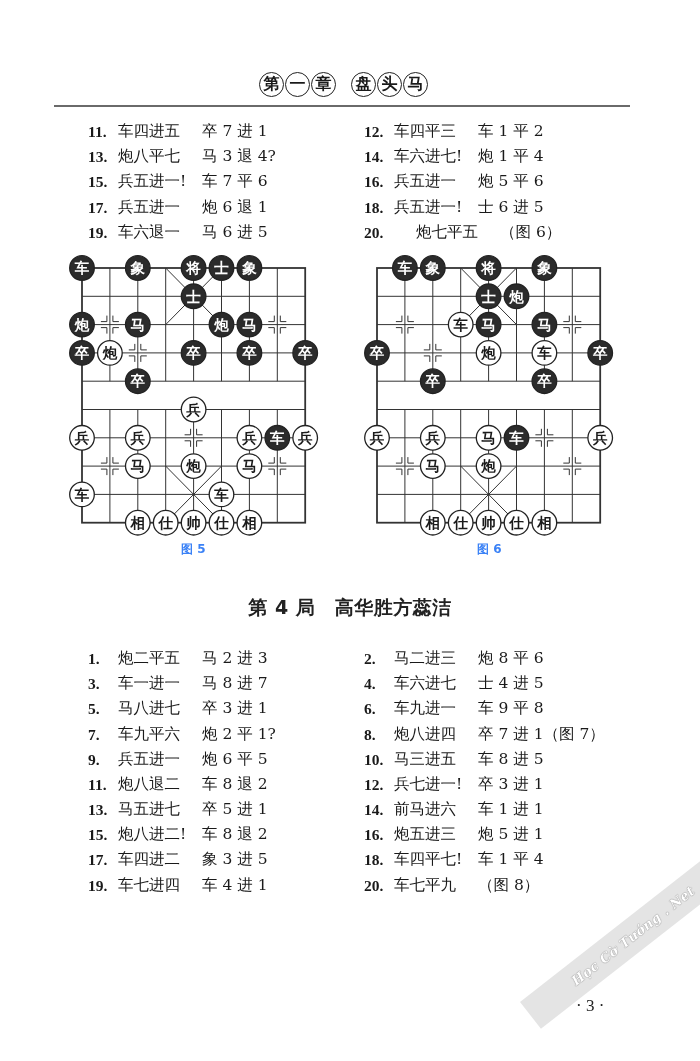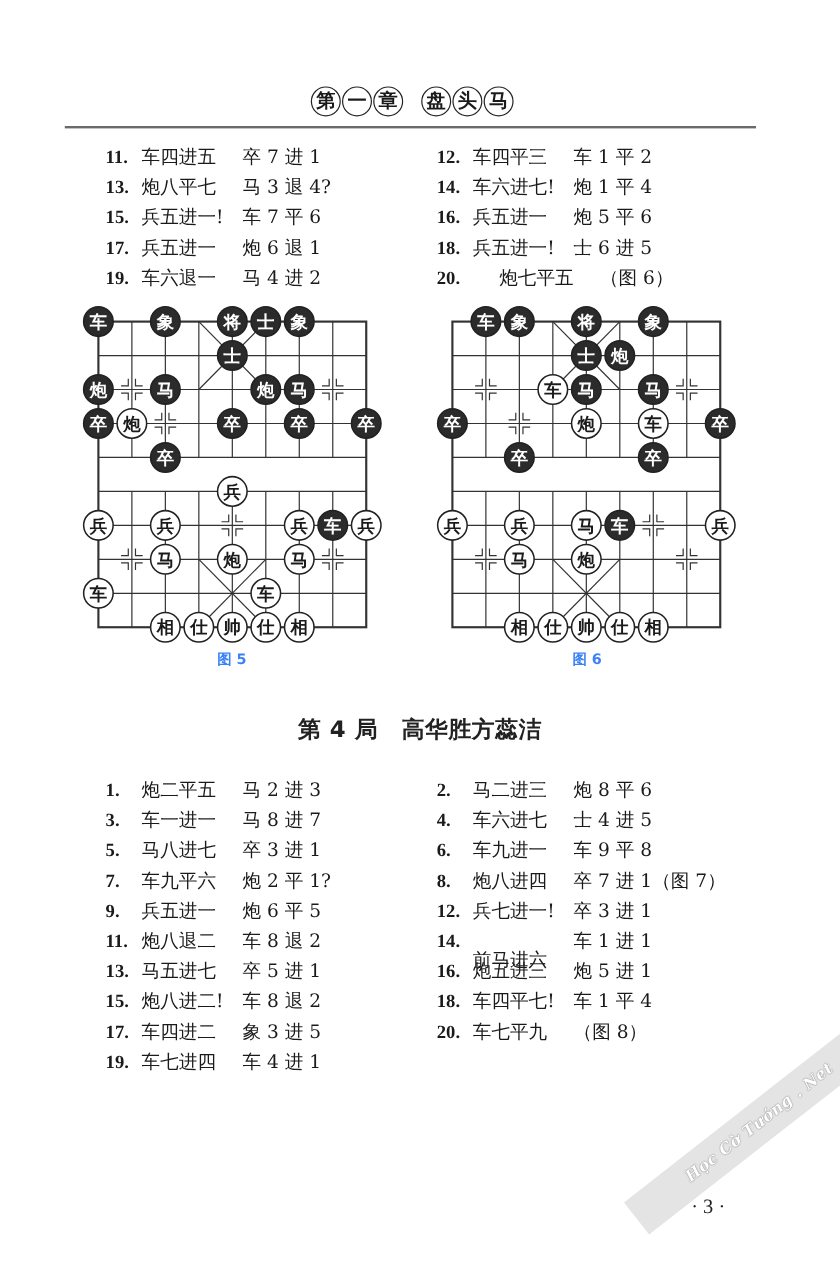--- a/index.html
+++ b/index.html
@@ -7,21 +7,21 @@
          font-family: "DejaVu Serif", "Liberation Serif", serif; color: #1a1a1a; }
   .chapter-header { position: absolute; top: 72px; left: 0; width: 700px; height: 30px; }
   .chapter-group { position: absolute; top: 0; display: flex; gap: 1px; }
   .circ-char { width: 25px; height: 25px; border: 1.6px solid #222; border-radius: 50%;
                display: flex; align-items: center; justify-content: center;
                font-family: "DejaVu Sans", sans-serif; font-size: 16px; font-weight: bold; color: #1a1a1a;
                box-sizing: border-box; }
   .header-rule { position: absolute; top: 105px; left: 54px; width: 576px; height: 2px; background: #6a6a6a; }
 
   .moves { position: absolute; font-size: 15.5px; line-height: 25.2px; }
-  .move-row { white-space: nowrap; height: 25.2px; display: flex; }
+  .move-row { white-space: nowrap; height: 25.2px; display: flex; align-items: flex-end; }
   .mv-num { font-weight: bold; font-family: "Liberation Serif", serif; display: inline-block; }
   .mv-red { display: inline-block; margin-left: 6px; }
   .mv-black { display: inline-block; }
 
   .board { position: absolute; top: 253px; }
   .fig-caption { position: absolute; top: 541px; font-family: "DejaVu Sans", sans-serif;
                  font-size: 12px; font-weight: bold; color: #3b82f6; }
 
   .game-title { position: absolute; top: 595px; left: 0; width: 700px; text-align: center;
                 font-family: "DejaVu Sans", sans-serif; font-size: 19px; font-weight: bold; color: #222;
@@ -69,21 +69,21 @@
       <span class="mv-black">车 7 平 6</span>
     </div>
     <div class="move-row">
       <span class="mv-num" style="width: 24px;">17.</span>
       <span class="mv-red" style="width: 84px;">兵五进一</span>
       <span class="mv-black">炮 6 退 1</span>
     </div>
     <div class="move-row">
       <span class="mv-num" style="width: 24px;">19.</span>
       <span class="mv-red" style="width: 84px;">车六退一</span>
-      <span class="mv-black">马 4 进 2</span>
+      <span class="mv-black">马 6 进 5</span>
     </div>
   </div>
 <div class="moves" id="top-right" style="left:364px; top:119px;">
     <div class="move-row">
       <span class="mv-num" style="width: 24px;">12.</span>
       <span class="mv-red" style="width: 84px;">车四平三</span>
       <span class="mv-black">车 1 平 2</span>
     </div>
     <div class="move-row">
       <span class="mv-num" style="width: 24px;">14.</span>
@@ -525,20 +525,25 @@
       <span class="mv-num" style="width: 24px;">6.</span>
       <span class="mv-red" style="width: 84px;">车九进一</span>
       <span class="mv-black">车 9 平 8</span>
     </div>
     <div class="move-row">
       <span class="mv-num" style="width: 24px;">8.</span>
       <span class="mv-red" style="width: 84px;">炮八进四</span>
       <span class="mv-black">卒 7 进 1（图 7）</span>
     </div>
     <div class="move-row">
+      <span class="mv-num" style="width: 24px;">10.</span>
+      <span class="mv-red" style="width: 84px;">马三进五</span>
+      <span class="mv-black">车 8 进 5</span>
+    </div>
+    <div class="move-row">
       <span class="mv-num" style="width: 24px;">12.</span>
       <span class="mv-red" style="width: 84px;">兵七进一!</span>
       <span class="mv-black">卒 3 进 1</span>
     </div>
     <div class="move-row">
       <span class="mv-num" style="width: 24px;">14.</span>
       <span class="mv-red" style="width: 84px; margin-top: 16px;">前马进六</span>
       <span class="mv-black">车 1 进 1</span>
     </div>
     <div class="move-row">

